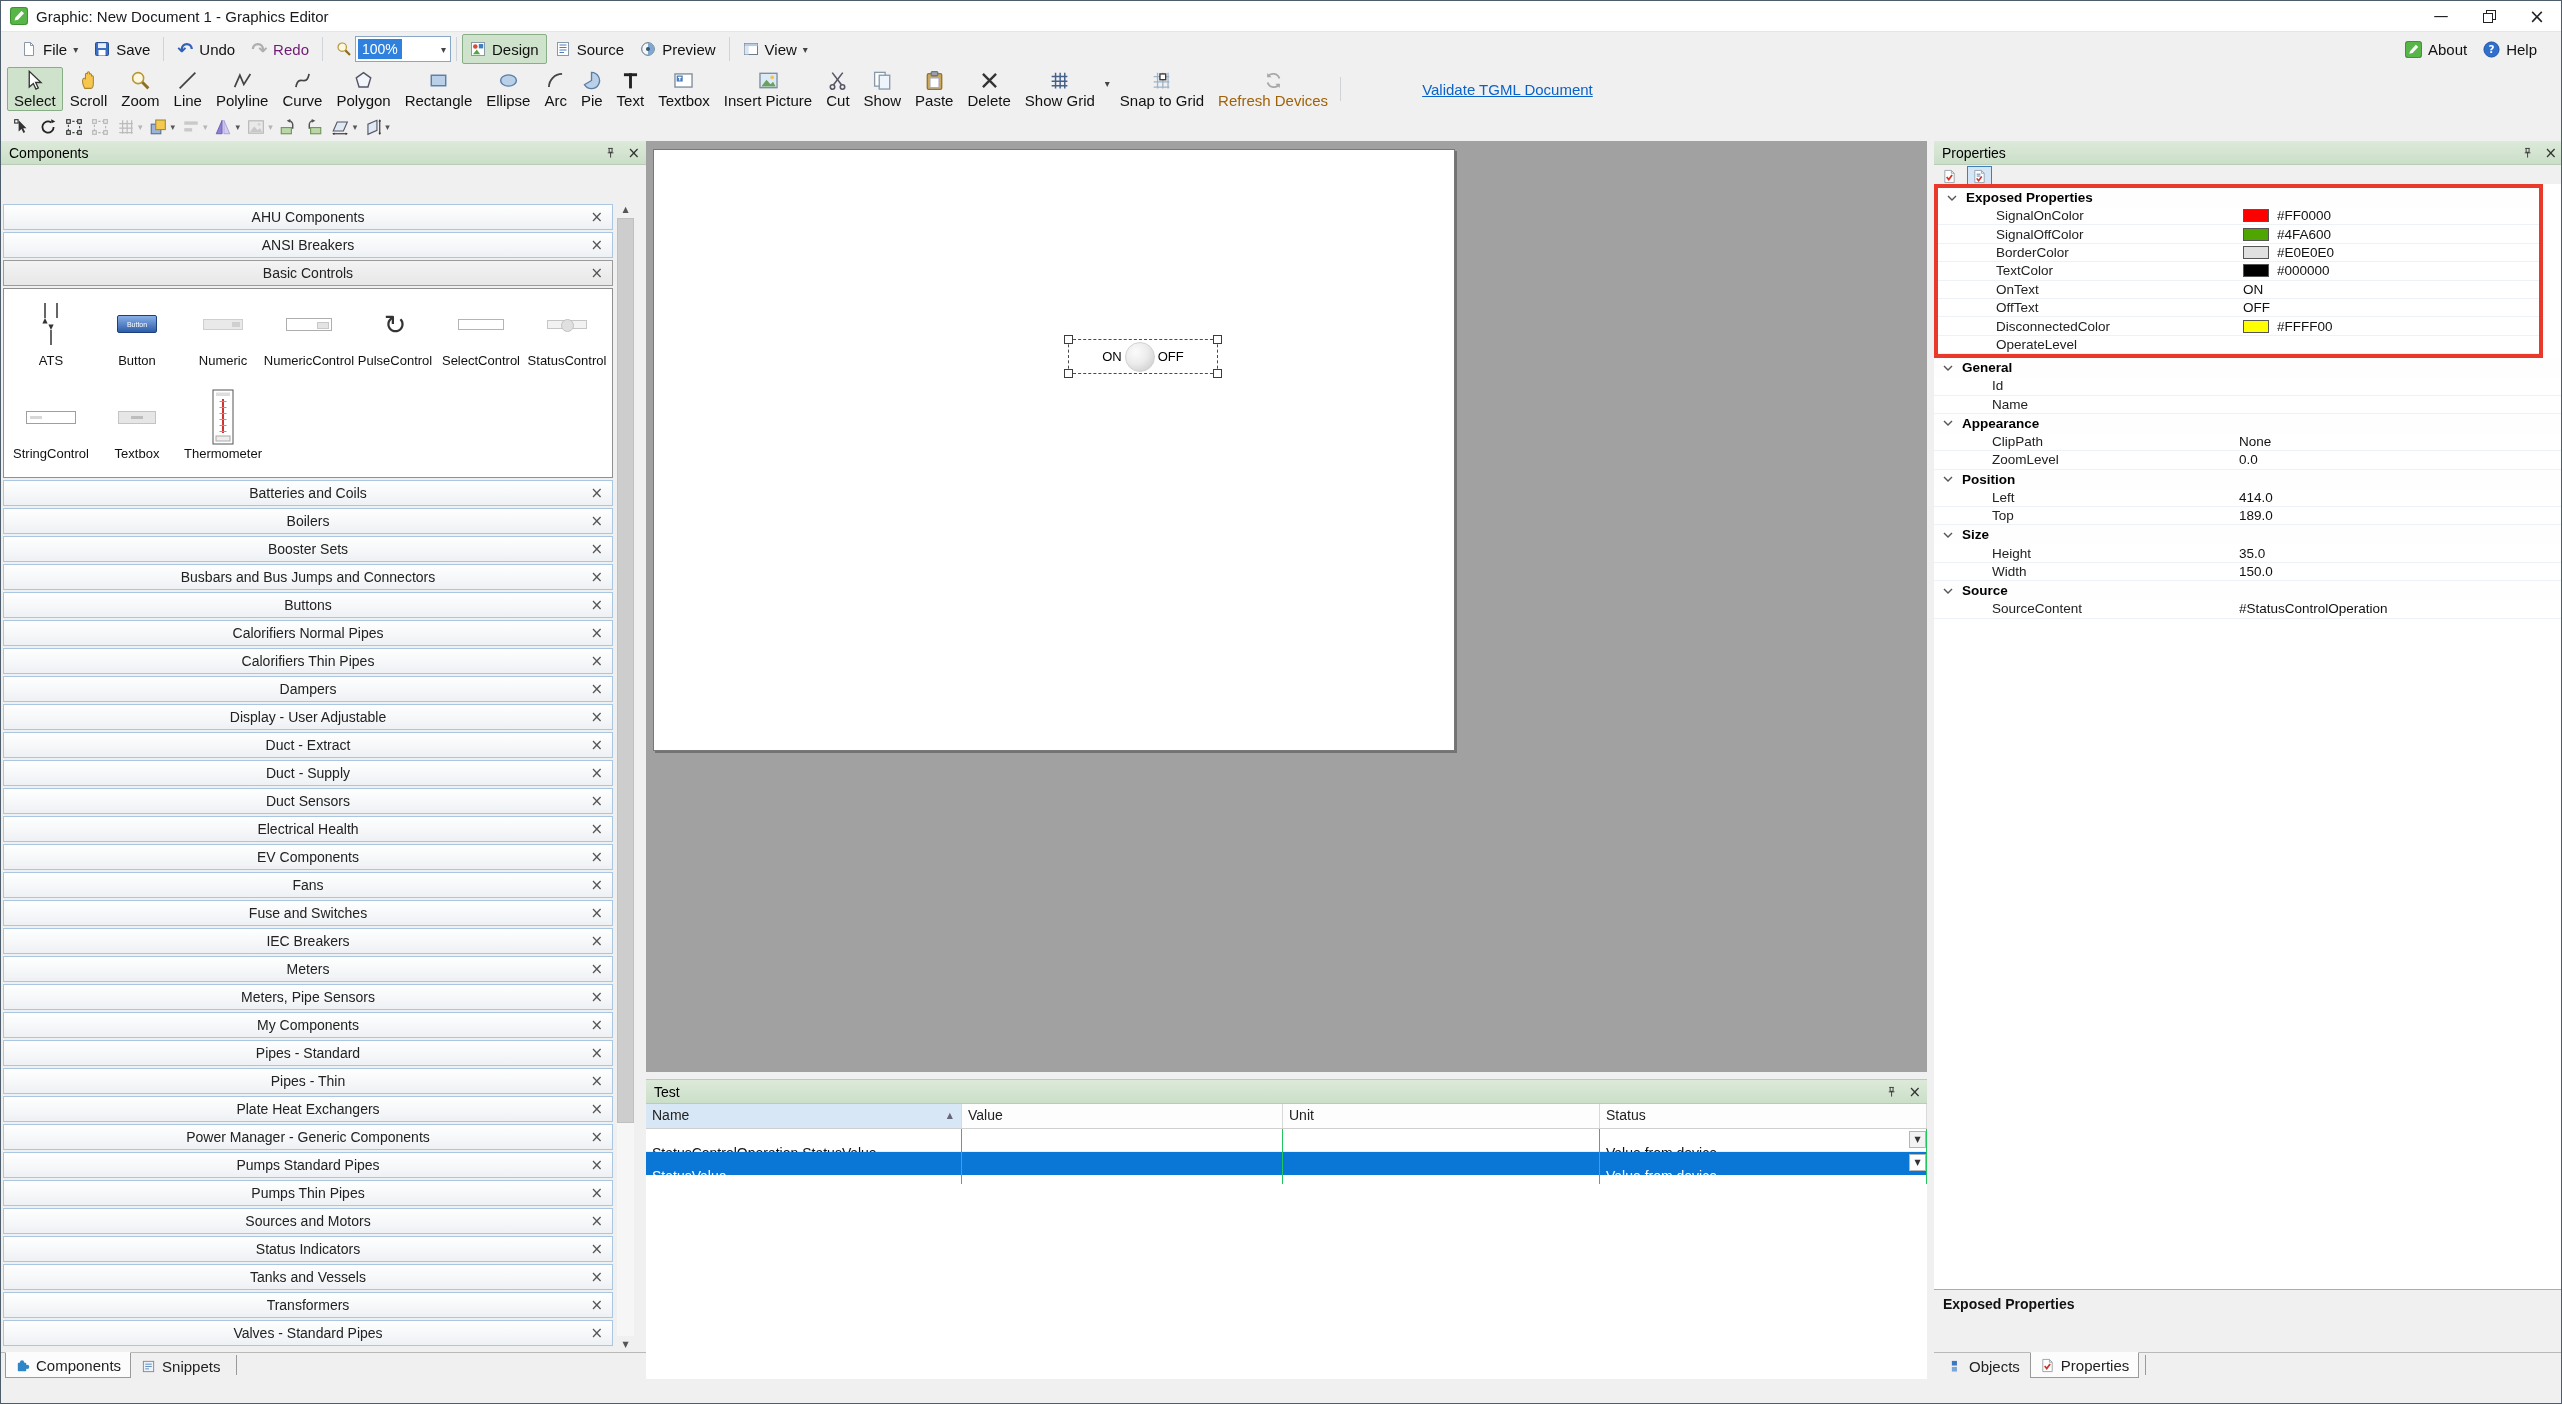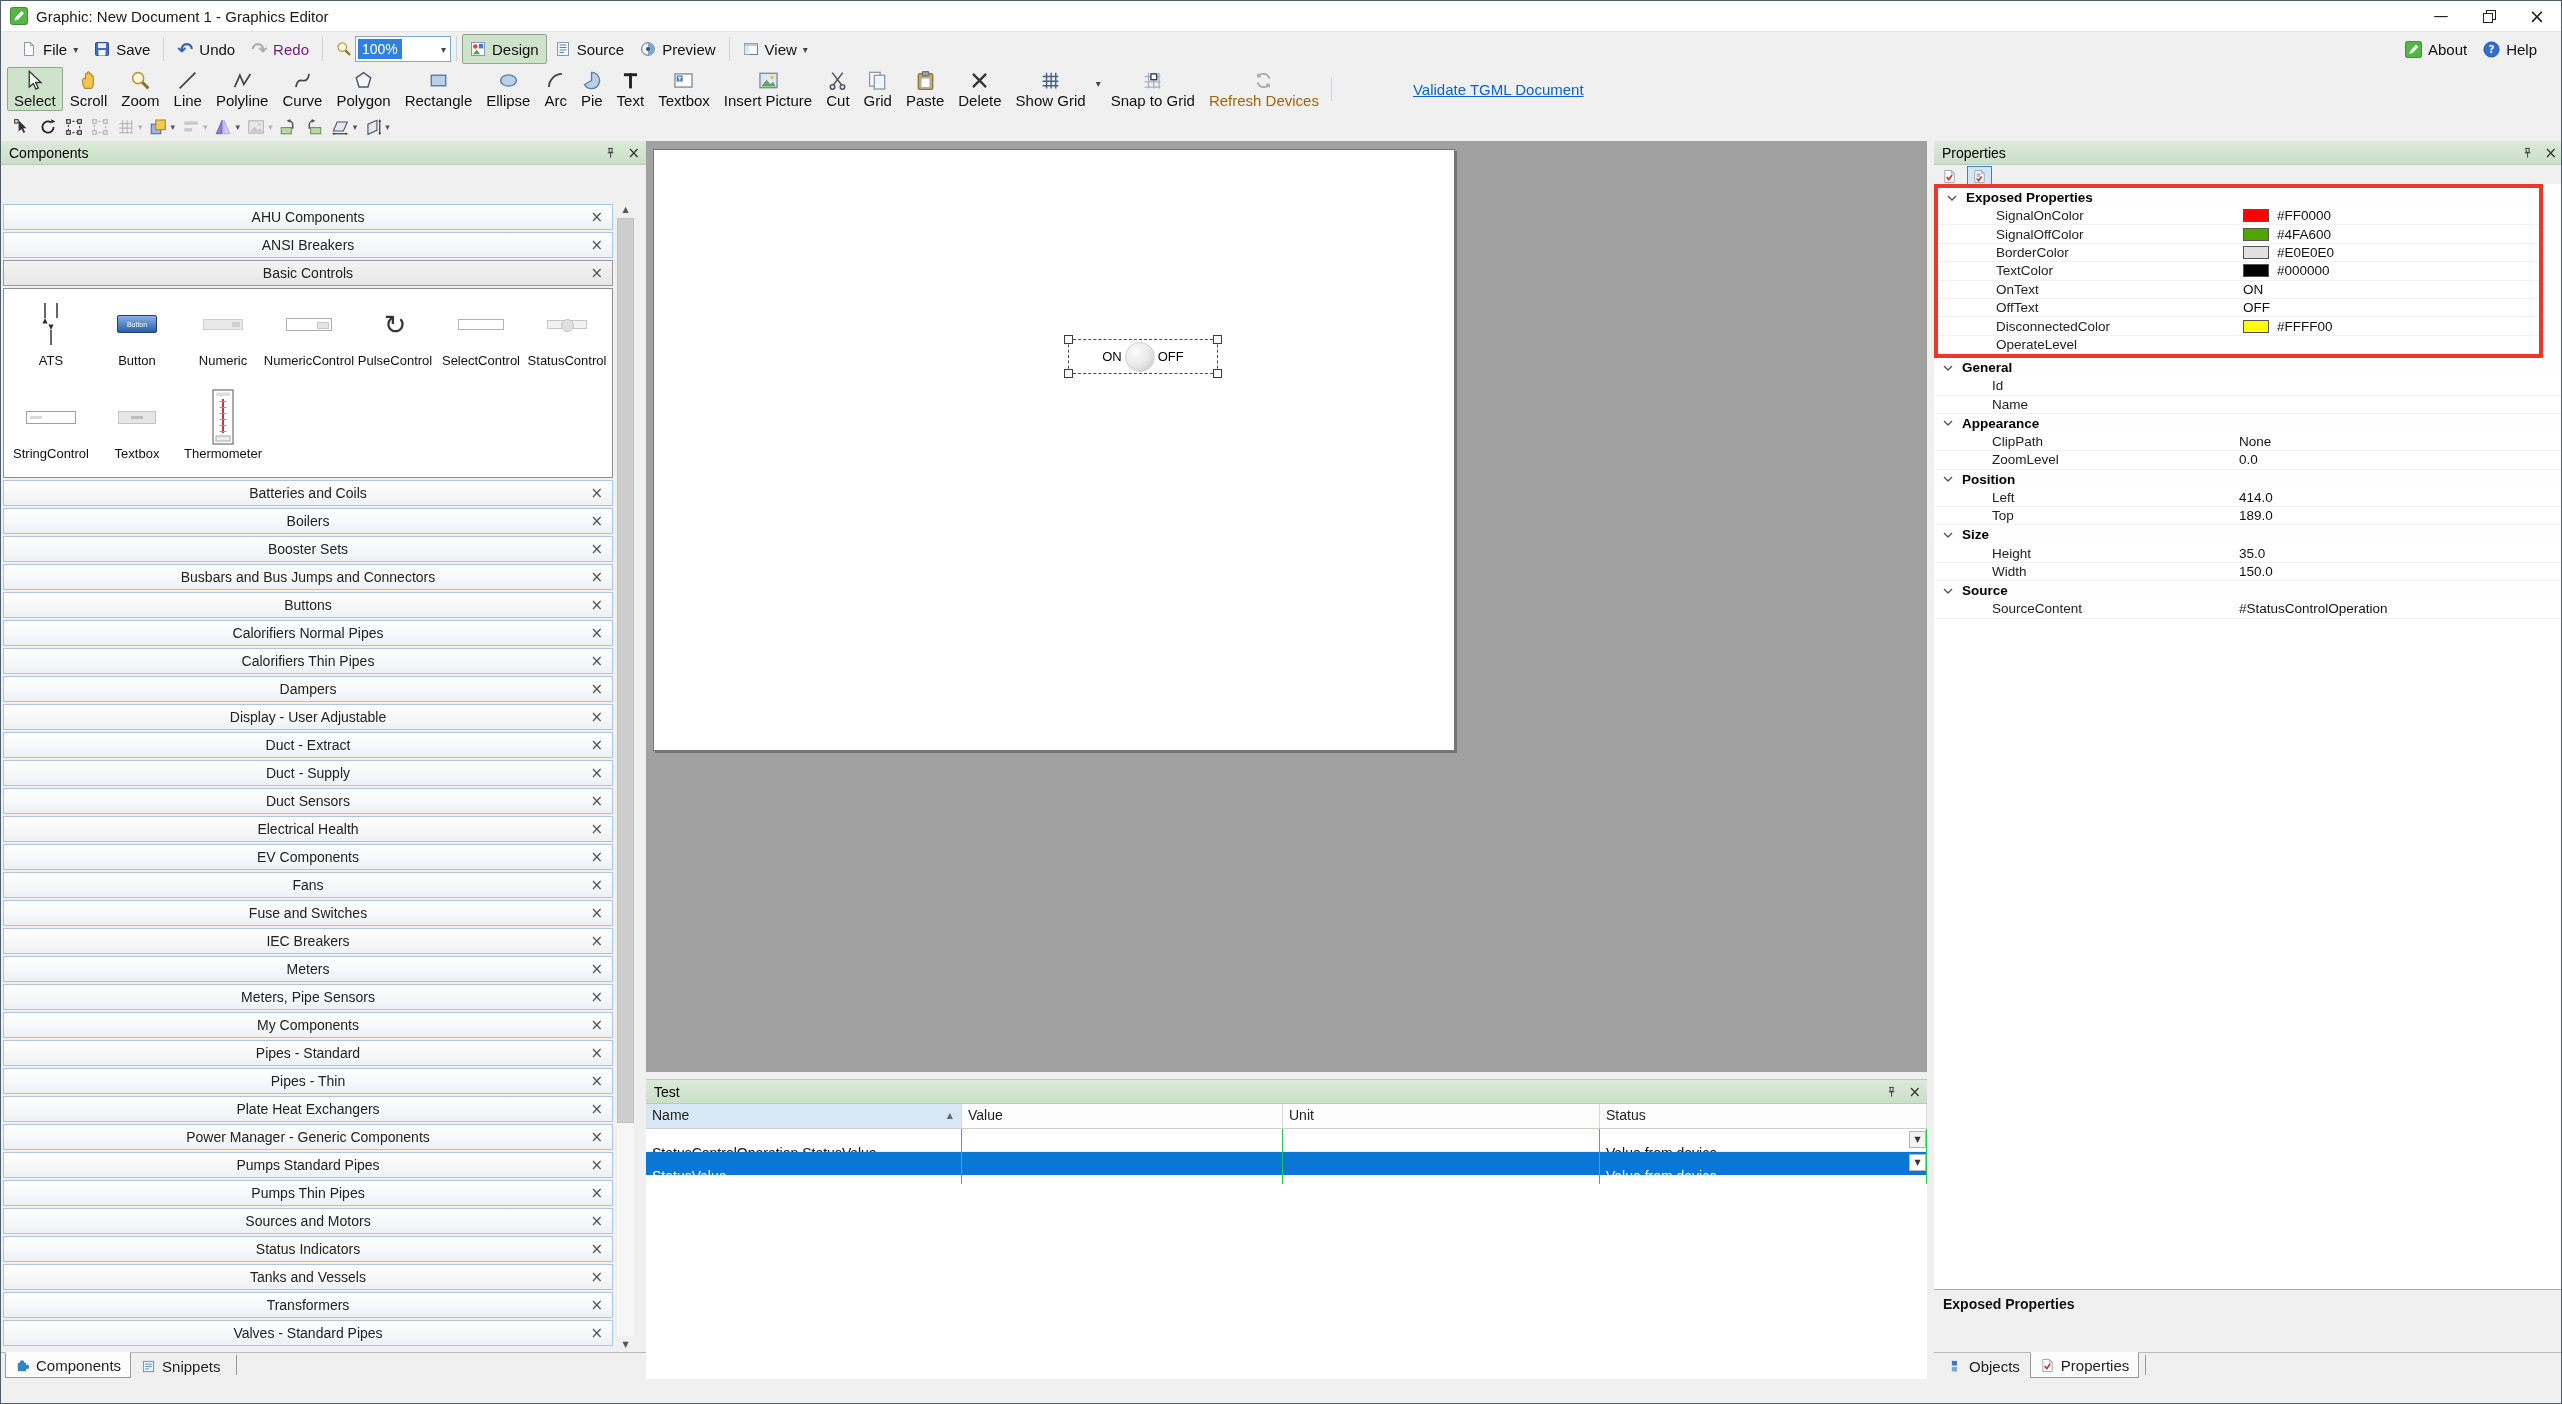--- a/index.html
+++ b/index.html
@@ -404,21 +404,21 @@
           </div>
           <div class="tool-lbl">Cut</div>
         </div>
         <div class="tool-btn">
           <div class="tool-ico">
             <svg viewBox="0 0 16 16">
               <rect x="2" y="1.8" width="8" height="10.5" fill="#fff" stroke="#8898a8"></rect>
               <rect x="5.5" y="4" width="8" height="10.5" fill="#eef4fb" stroke="#8898a8"></rect>
             </svg>
           </div>
-          <div class="tool-lbl">Grid</div>
+          <div class="tool-lbl">Show</div>
         </div>
         <div class="tool-btn">
           <div class="tool-ico">
             <svg viewBox="0 0 16 16">
               <rect x="2.5" y="2.8" width="11" height="12" rx="1" fill="#c9a85c" stroke="#93742e"></rect>
               <rect x="5.5" y="1.2" width="5" height="3.2" rx=".8" fill="#9aa3ad" stroke="#6d767f"></rect>
               <rect x="4.5" y="6" width="7" height="7.5" fill="#fff" stroke="#aab"></rect>
             </svg>
           </div>
           <div class="tool-lbl">Paste</div>

